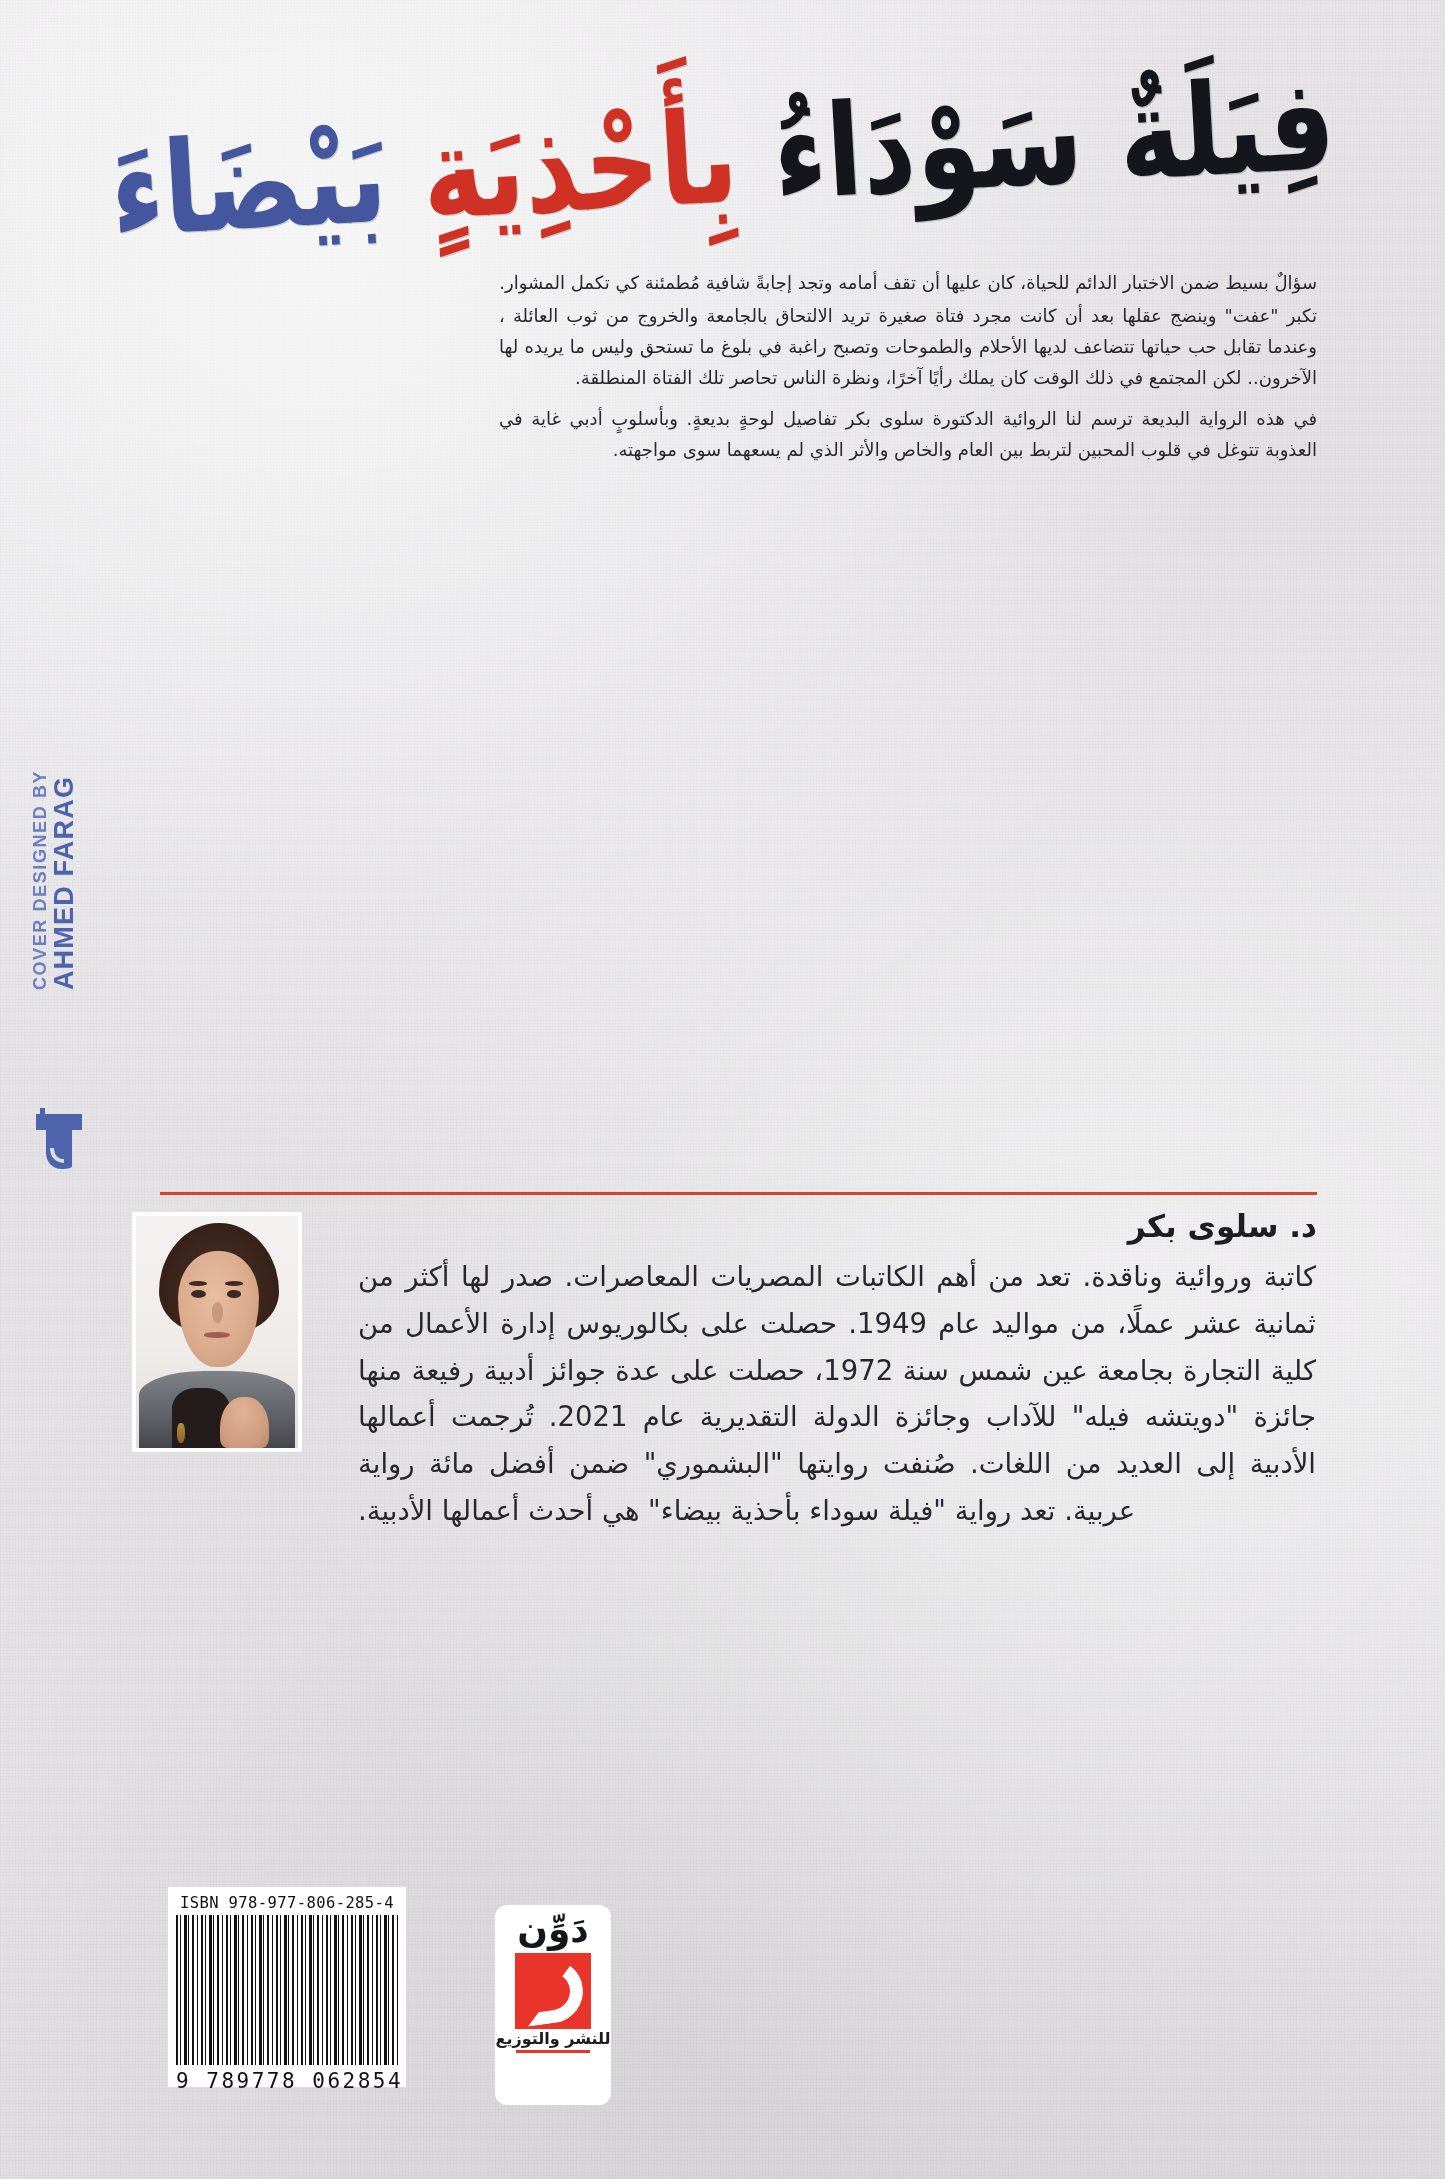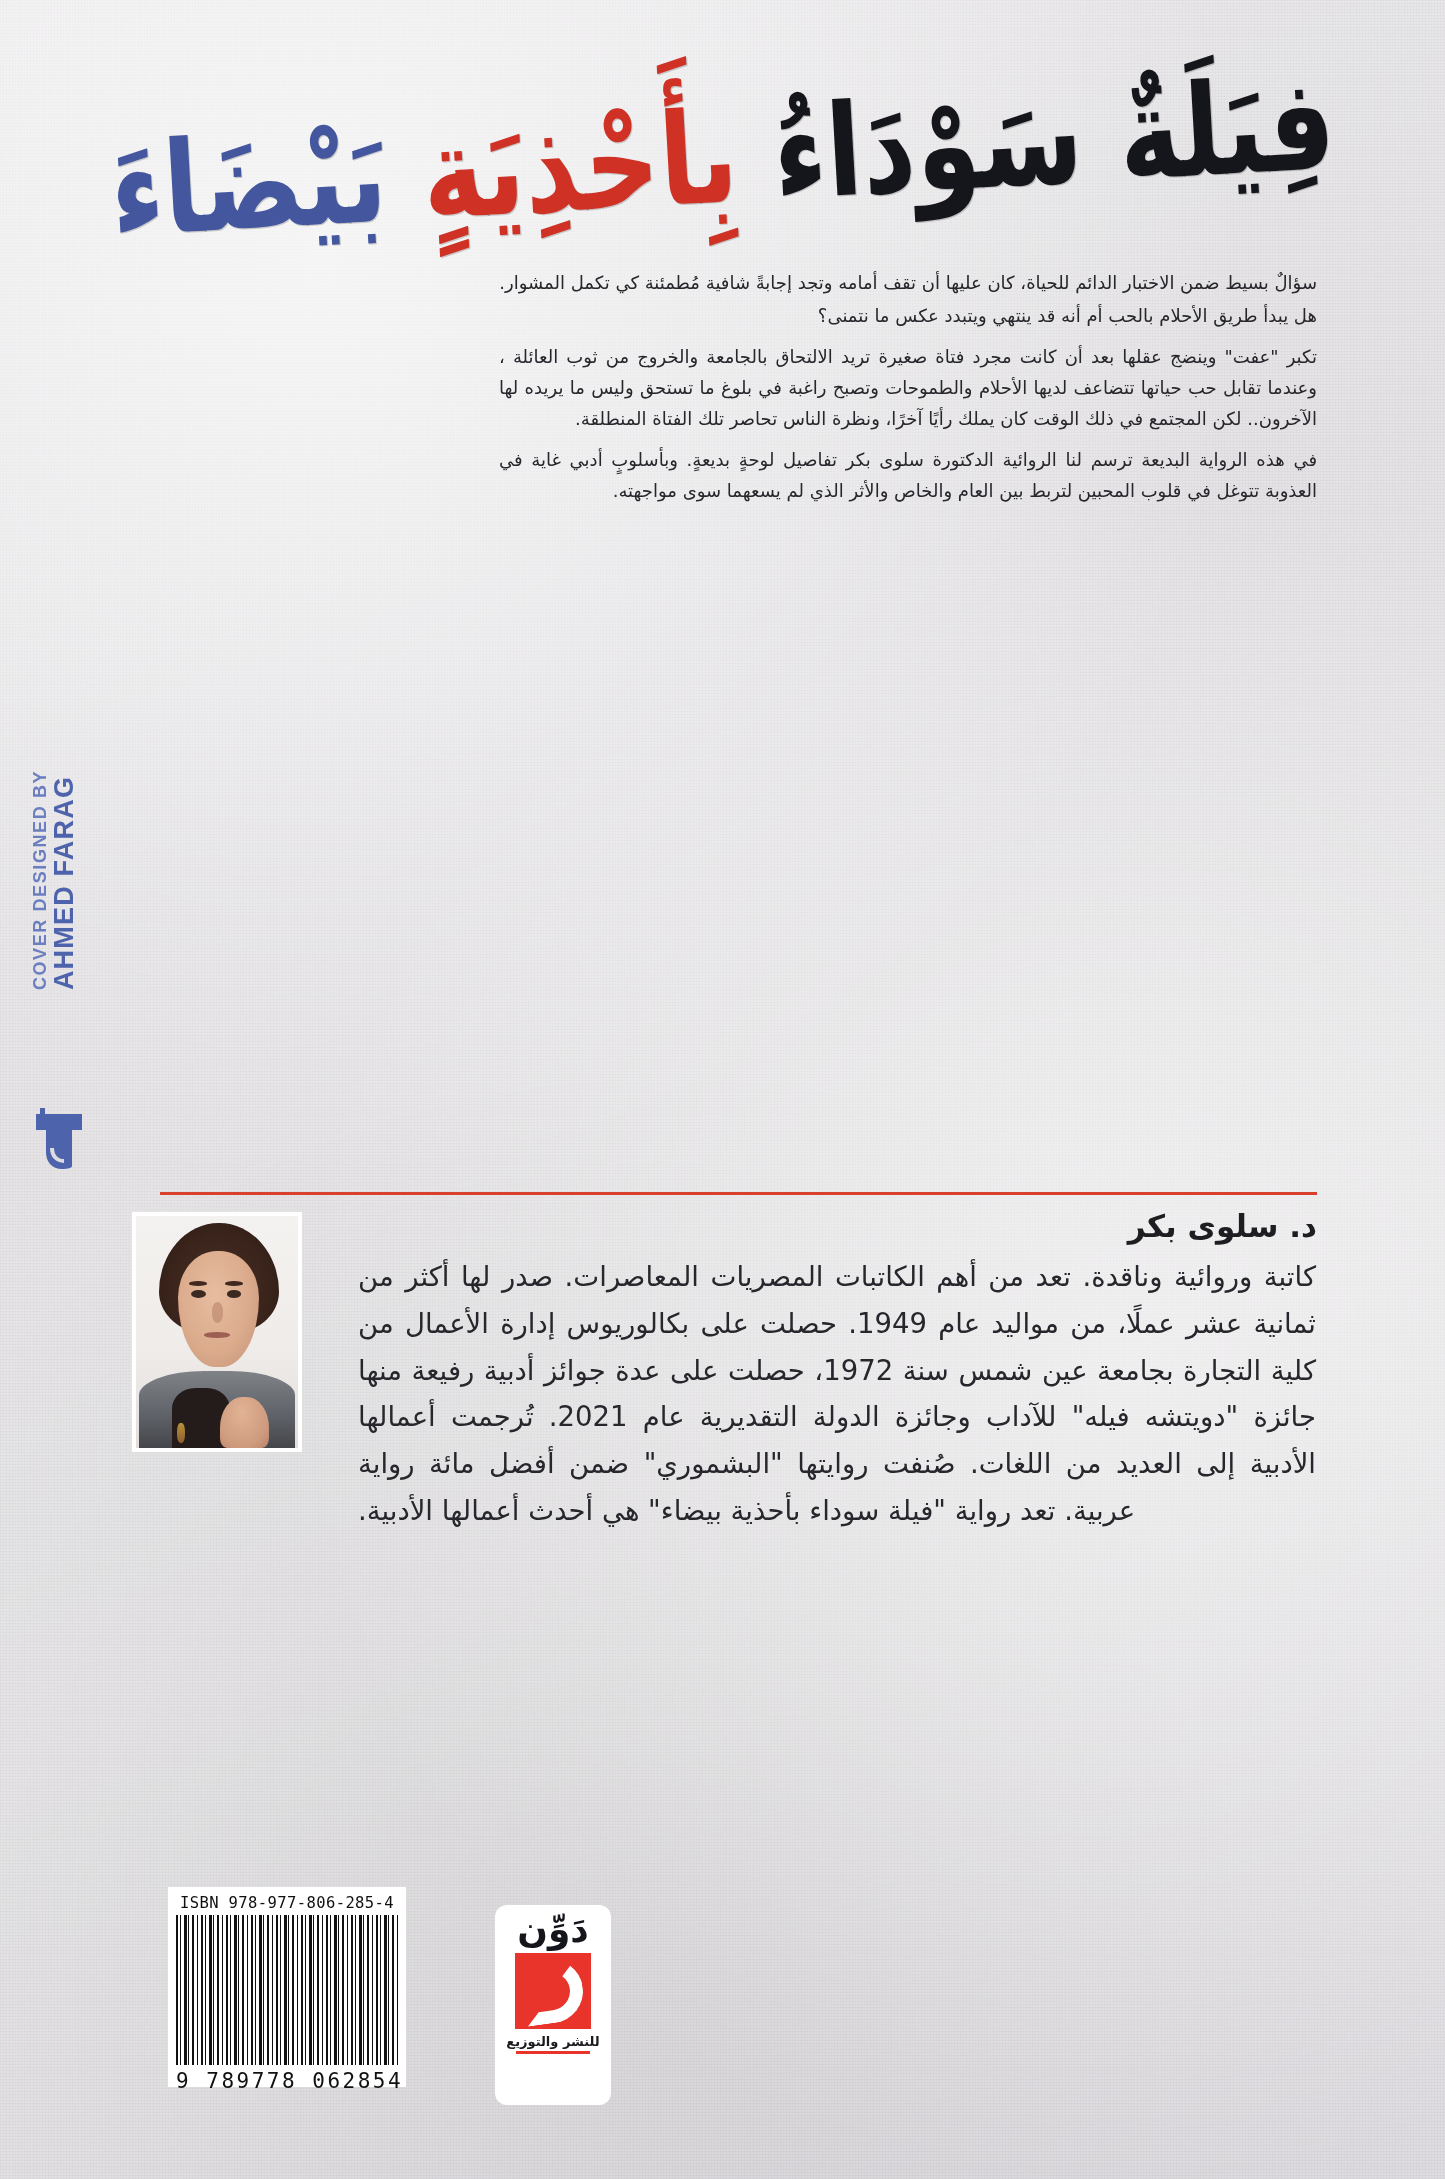--- a/index.html
+++ b/index.html
@@ -299,24 +299,23 @@
     width: 60px;
     height: 64px;
     border: 13px solid #ffffff;
     border-radius: 0 60% 60% 0 / 0 55% 55% 0;
     border-left-color: transparent;
     border-top-color: transparent;
     transform: rotate(-8deg);
     box-sizing: border-box;
   }
   .pub-tagline {
-    font-size: 13px;
+    font-size: 16px;
     font-weight: 700;
     color: #1a1a1f;
-    margin-top: 5px;
     letter-spacing: -0.2px;
   }
   .pub-rule {
     width: 74px;
     height: 3px;
     background: #e8342a;
     margin-top: 2px;
   }
 </style>
 </head>
@@ -328,21 +327,20 @@
     <div class="title-line">
       <span>فِيَلَةٌ</span>
       <span>سَوْدَاءُ</span>
       <span class="accent-red">بِأَحْذِيَةٍ</span>
       <span class="accent-blue">بَيْضَاءَ</span>
     </div>
   </div>
 
   <div class="blurb">
     <p class="tight">سؤالٌ بسيط ضمن الاختبار الدائم للحياة، كان عليها أن تقف أمامه وتجد إجابةً شافية مُطمئنة كي تكمل المشوار.</p>
-    <p>هل يبدأ طريق الأحلام بالحب أم أنه قد ينتهي ويتبدد عكس ما نتمنى؟</p>
     <p>تكبر "عفت" وينضج عقلها بعد أن كانت مجرد فتاة صغيرة تريد الالتحاق بالجامعة والخروج من ثوب العائلة ، وعندما تقابل حب حياتها تتضاعف لديها الأحلام والطموحات وتصبح راغبة في بلوغ ما تستحق وليس ما يريده لها الآخرون.. لكن المجتمع في ذلك الوقت كان يملك رأيًا آخرًا، ونظرة الناس تحاصر تلك الفتاة المنطلقة.</p>
     <p>في هذه الرواية البديعة ترسم لنا الروائية الدكتورة سلوى بكر تفاصيل لوحةٍ بديعةٍ. وبأسلوبٍ أدبي غاية في العذوبة تتوغل في قلوب المحبين لتربط بين العام والخاص والأثر الذي لم يسعهما سوى مواجهته.</p>
   </div>
 
   <div class="divider"></div>
 
   <div class="author-photo">
     <div class="photo-canvas">
       <div class="ph-hair"></div>
       <div class="ph-face"></div>

